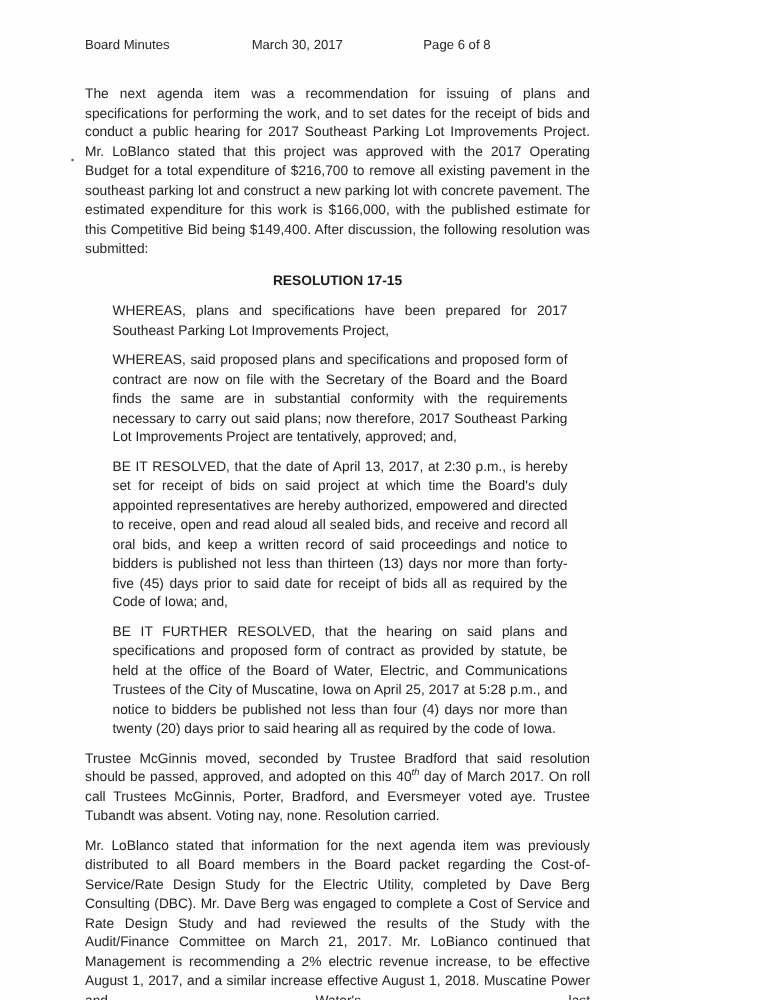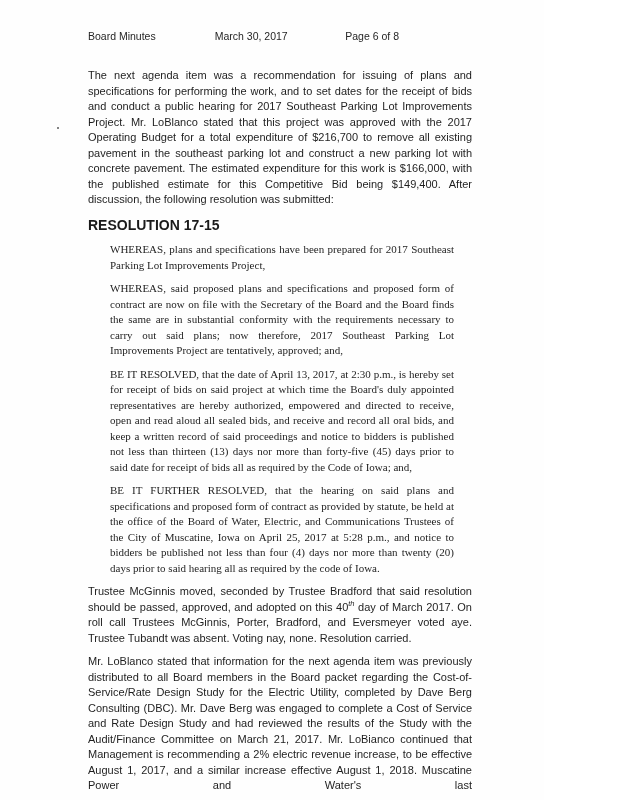--- a/index.html
+++ b/index.html
@@ -8,21 +8,21 @@
     background: #ffffff;
   }
   .page {
     position: relative;
     width: 544px;
     height: 800px;
     background: #fefefe;
     font-family: "Liberation Sans", "DejaVu Sans", sans-serif;
     color: #1e1e1e;
     box-sizing: border-box;
-    padding: 30px 72px 0 88px;
+    padding: 30px 72px 0 68px;
     overflow: hidden;
   }
   .doc-header {
     display: flex;
     justify-content: space-between;
     align-items: baseline;
     font-size: 10.5px;
     margin-bottom: 26px;
     color: #262626;
   }
@@ -31,26 +31,26 @@
   .doc-header .h-right  { width: 33%; text-align: left; padding-right: 14px; box-sizing: border-box; }
   p.body-par {
     font-size: 11px;
     line-height: 15.5px;
     text-align: justify;
     margin: 0 0 8px 0;
   }
   p.indented {
     margin-left: 22px;
     margin-right: 18px;
-    font-family: Liberation Serif, serif;
   }
   .res-title {
-    font-size: 14px;
+    font-size: 11px;
     line-height: 15.5px;
     font-weight: bold;
+    text-align: center;
     margin: 10px 0 9px 0;
     color: #1a1a1a;
   }
   p.continued {
     text-align-last: justify;
   }
   sup.ord {
     font-size: 7.5px;
     line-height: 0;
     vertical-align: super;

